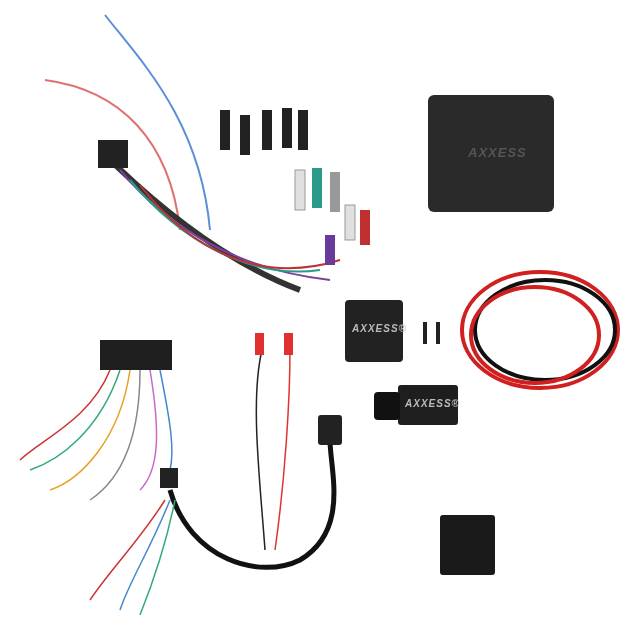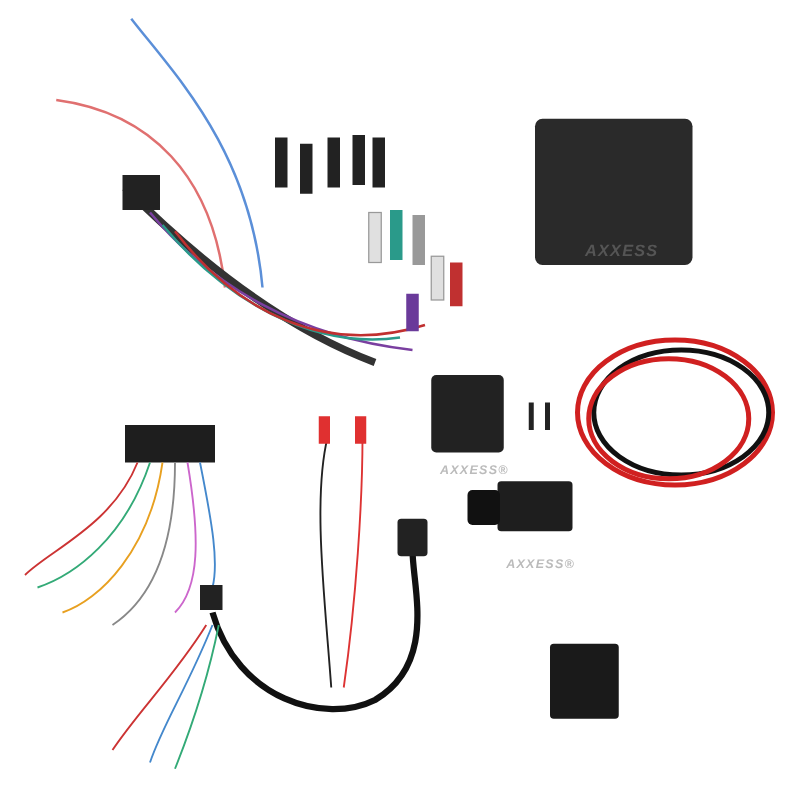--- a/index.html
+++ b/index.html
@@ -1,18 +1,18 @@
 <!DOCTYPE html>
 <html><head>
 <meta charset="utf-8">
 <style>
   html,body{margin:0;padding:0;background:#fff;}
   .stage{position:relative;width:640px;height:640px;background:#fff;overflow:hidden;font-family:"Liberation Sans",sans-serif;}
   svg{position:absolute;left:0;top:0;}
-  .logo{position:absolute;color:#bbb;font-weight:bold;font-style:italic;letter-spacing:1px;margin-top:48px;}
+  .logo{position:absolute;color:#bbb;font-weight:bold;font-style:italic;letter-spacing:1px;}
 </style>
 </head>
 <body>
 
 <div class="stage">
   <svg width="640" height="640" viewBox="0 0 640 640">
 
     <g fill="none" stroke-width="2">
       <path d="M105 15 C140 60 200 120 210 230" stroke="#5b8fd8"></path>
       <path d="M45 80 C120 90 170 140 180 230" stroke="#e07070"></path>

